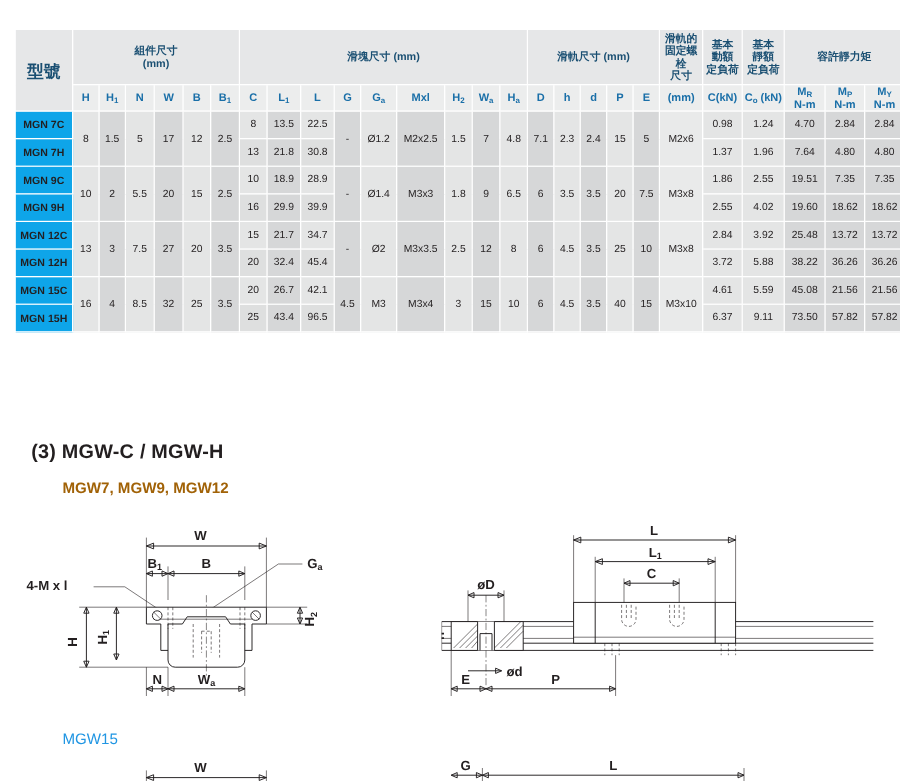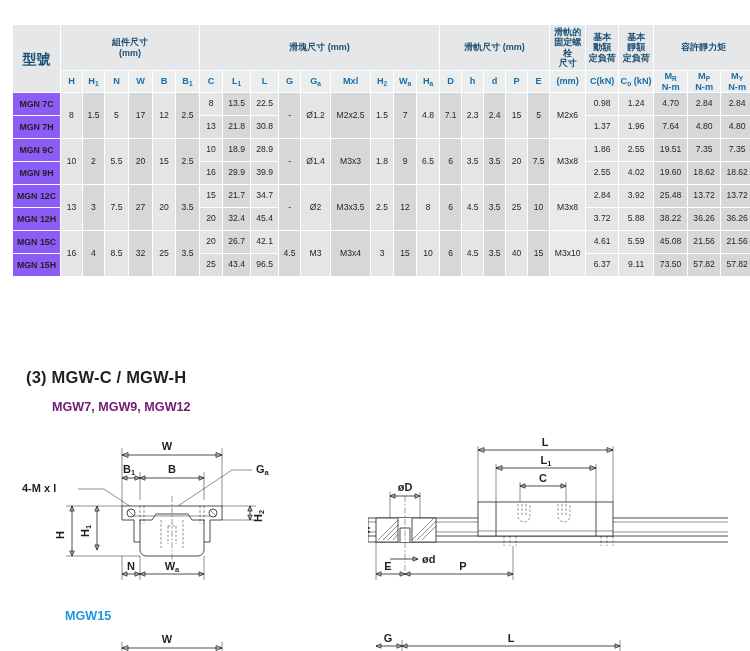--- a/index.html
+++ b/index.html
@@ -42,21 +42,21 @@
     font-size: 9.2px;
     height: 22px;
   }
   .modelhdr {
     background: #e6e7e8;
     color: #1a4f72;
     font-weight: bold;
     font-size: 14px;
   }
   td.model {
-    background: #8b5cf6;
+    background: #0ea5e9;
     color: #231f20;
     font-weight: bold;
     font-size: 8.8px;
     text-align: left;
     padding-left: 6px;
     height: 23px;
   }
   td.d0 { background: #e4e5e5; height:23px; }
   td.d1 { background: #d6d7d8; height:23px; }
   td.d2 { background: #dedfdf; height:23px; }
@@ -70,25 +70,25 @@
   }
 
   
   .sec-title {
     position:absolute; left:26px; top:368px;
     font-size:16.5px; font-weight:bold; color:#231f20;
     letter-spacing:0.2px;
   }
   .sub-title {
     position:absolute; left:52px; top:400px;
-    font-size:12.6px; font-weight:bold; color:#701a75;
+    font-size:12.6px; font-weight:bold; color:#a16207;
   }
   .sub-title2 {
     position:absolute; left:52px; top:609px;
-    font-size:12.6px; font-weight:bold; color:#2196e3;margin-left:13px;
+    font-size:12.6px; font-weight:normal; color:#2196e3;
   }
 
   
   .draw { position:absolute; }
   .draw svg { display:block; }
   #dwg-front { left:16px; top:434px; }
   #dwg-side  { left:368px; top:434px; }
   #dwg-front2 { left:16px; top:622px; }
   #dwg-side2  { left:368px; top:622px; }
 

